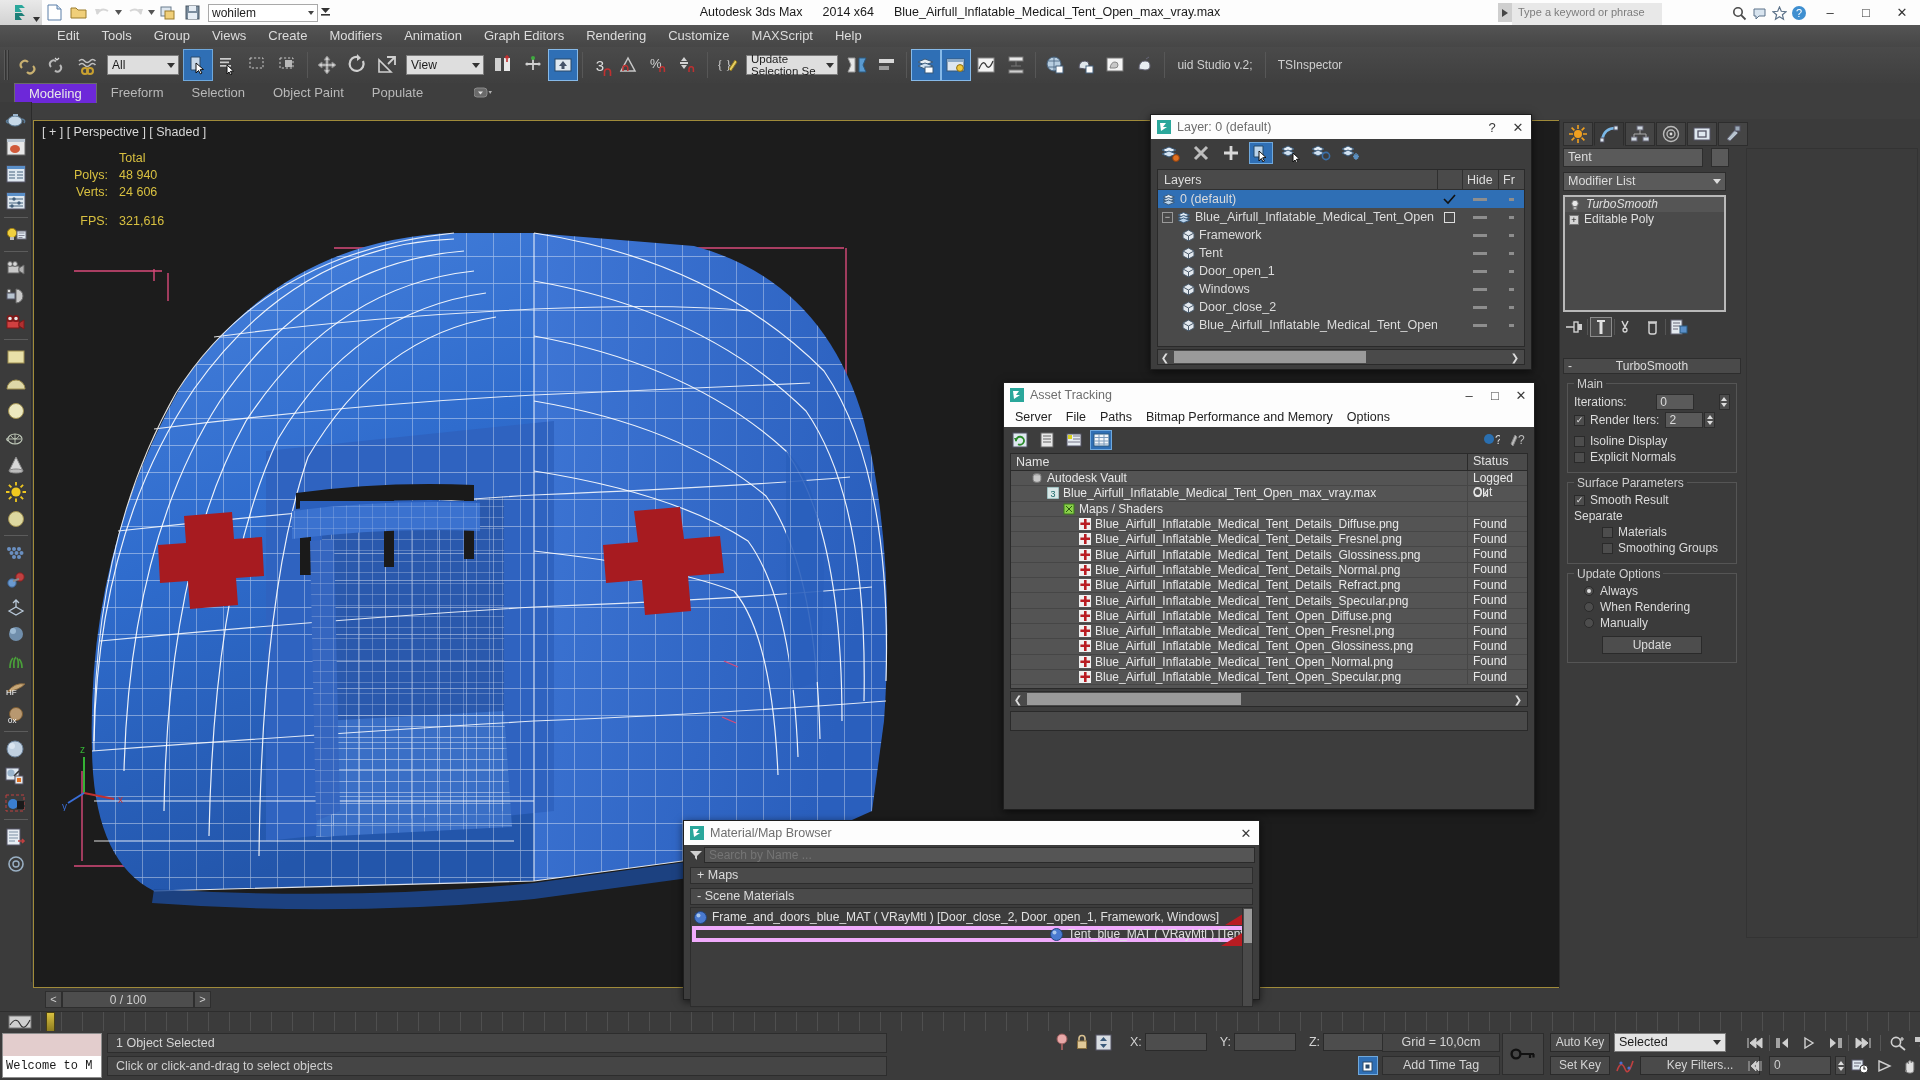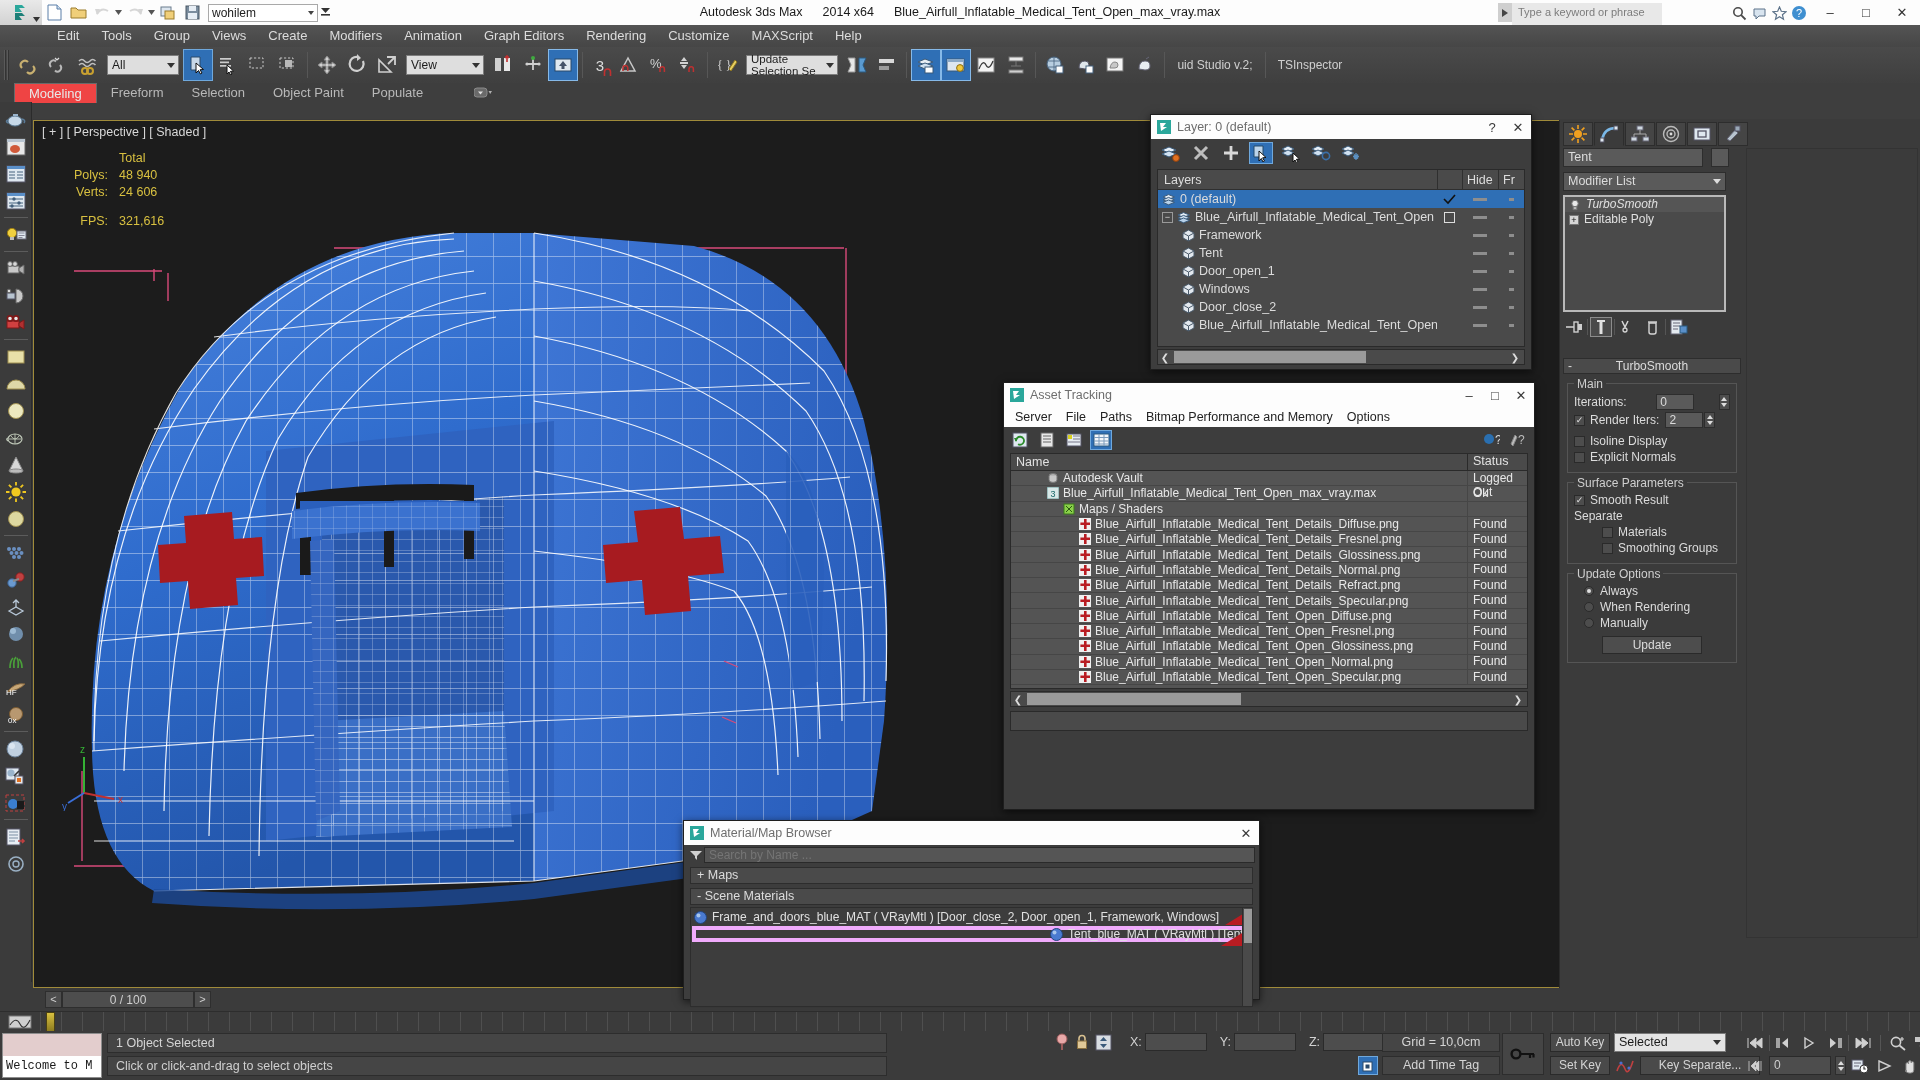--- a/index.html
+++ b/index.html
@@ -50,21 +50,21 @@
   .tcombo { height:20px; background:#dedede; border:1px solid #7d7d7d; color:#1c1c1c;
       font-size:12px; display:flex; align-items:center; padding-left:4px; position:relative; }
   .tcombo .cv { position:absolute; right:3px; top:7px; width:0;height:0;
       border-left:4px solid transparent;border-right:4px solid transparent;border-top:5px solid #333; }
 
   
   .ribbon { position:absolute; left:0; top:83px; width:1920px; height:36px;
       background:#3e3e3e; }
   .ribbon-tabs { position:absolute; left:14px; top:0; height:20px; display:flex; }
   .ribbon-tabs .rt { padding:0 14px; height:20px; line-height:20px; font-size:13px; color:#b9b9b9; }
-  .ribbon-tabs .rt.sel { background:#ef4444; color:#e8e8e8; border-top:1px solid #6a6a6a;
+  .ribbon-tabs .rt.sel { background:#6d28d9; color:#e8e8e8; border-top:1px solid #6a6a6a;
       border-left:1px solid #6a6a6a; border-right:1px solid #6a6a6a; }
   .ribbon-panel { position:absolute; left:14px; top:20px; width:1906px; height:16px;
       background:#4a4a4a; border-top:1px solid #5a5a5a; }
   .ribbon-panel .pl { position:absolute; left:6px; top:0; font-size:12px; color:#d8d8d8; line-height:16px;}
   .ribbon-more { position:absolute; left:470px; top:1px; width:26px; height:17px;
       display:flex; align-items:center; justify-content:center; }
 
   
   .lefttool { position:absolute; left:0; top:102px; width:32px; height:880px; background:#3b3b3b;
       border-right:1px solid #2b2b2b; padding-top:4px; }
@@ -1535,21 +1535,21 @@
             </svg>
         </div>
       </div>
     </div>
     <div class="at-hdr">
       <div class="n">Name</div>
       <div class="s">Status</div>
     </div>
     <div class="at-list" id="asset-rows">
         <div class="at-row">
-          <div class="n" style="padding-left:36px">
+          <div class="n" style="padding-left:20px">
             <span style="margin-right:4px;display:flex">
               <svg width="12" height="12" viewBox="0 0 12 12">
                 <ellipse cx="6" cy="4" rx="4" ry="2.4" fill="#b8b8b8" stroke="#777"></ellipse>
                 <path d="M2 4 v4 a4 2.4 0 0 0 8 0 V4" fill="#c8c8c8" stroke="#777"></path>
               </svg>
             </span>
             <span>Autodesk Vault</span>
           </div>
           <div class="s">Logged Out</div>
         </div>
@@ -1838,21 +1838,21 @@
           <path d="M0 0 L8 0 L4 5 Z" fill="#333"></path>
         </svg>
     </div>
     <div style="position:absolute;left:1614px;top:25px;width:22px;height:19px;display:flex;align-items:center;justify-content:center">
       <svg width="18" height="16" viewBox="0 0 18 16">
           <path d="M1 13 q4-12 8-2 q3 8 8-8" stroke="#c04040" stroke-width="1.6" fill="none"></path>
           <circle cx="5" cy="5" r="1.6" fill="#4a6fd0"></circle>
           <circle cx="13" cy="10" r="1.6" fill="#4a6fd0"></circle>
         </svg>
     </div>
-    <div class="kf" style="left:1640px; top:25px;">Key Separate...</div>
+    <div class="kf" style="left:1640px; top:25px;">Key Filters...</div>
 
     <div style="position:absolute;left:1744px;top:2px;display:flex;align-items:center;gap:3px">
       <div class="navbtn">
           <svg width="18" height="14" viewBox="0 0 18 14">
             <path d="M2 2 v10 M4 7 L10 2 v10 Z M10 7 L16 2 v10 Z" fill="#d0d0d0" stroke="#d0d0d0" stroke-width="1"></path>
           </svg>
         </div>
       <div style="width:1px;height:16px;background:#555"></div>
       <div class="navbtn">
           <svg width="18" height="14" viewBox="0 0 18 14">

